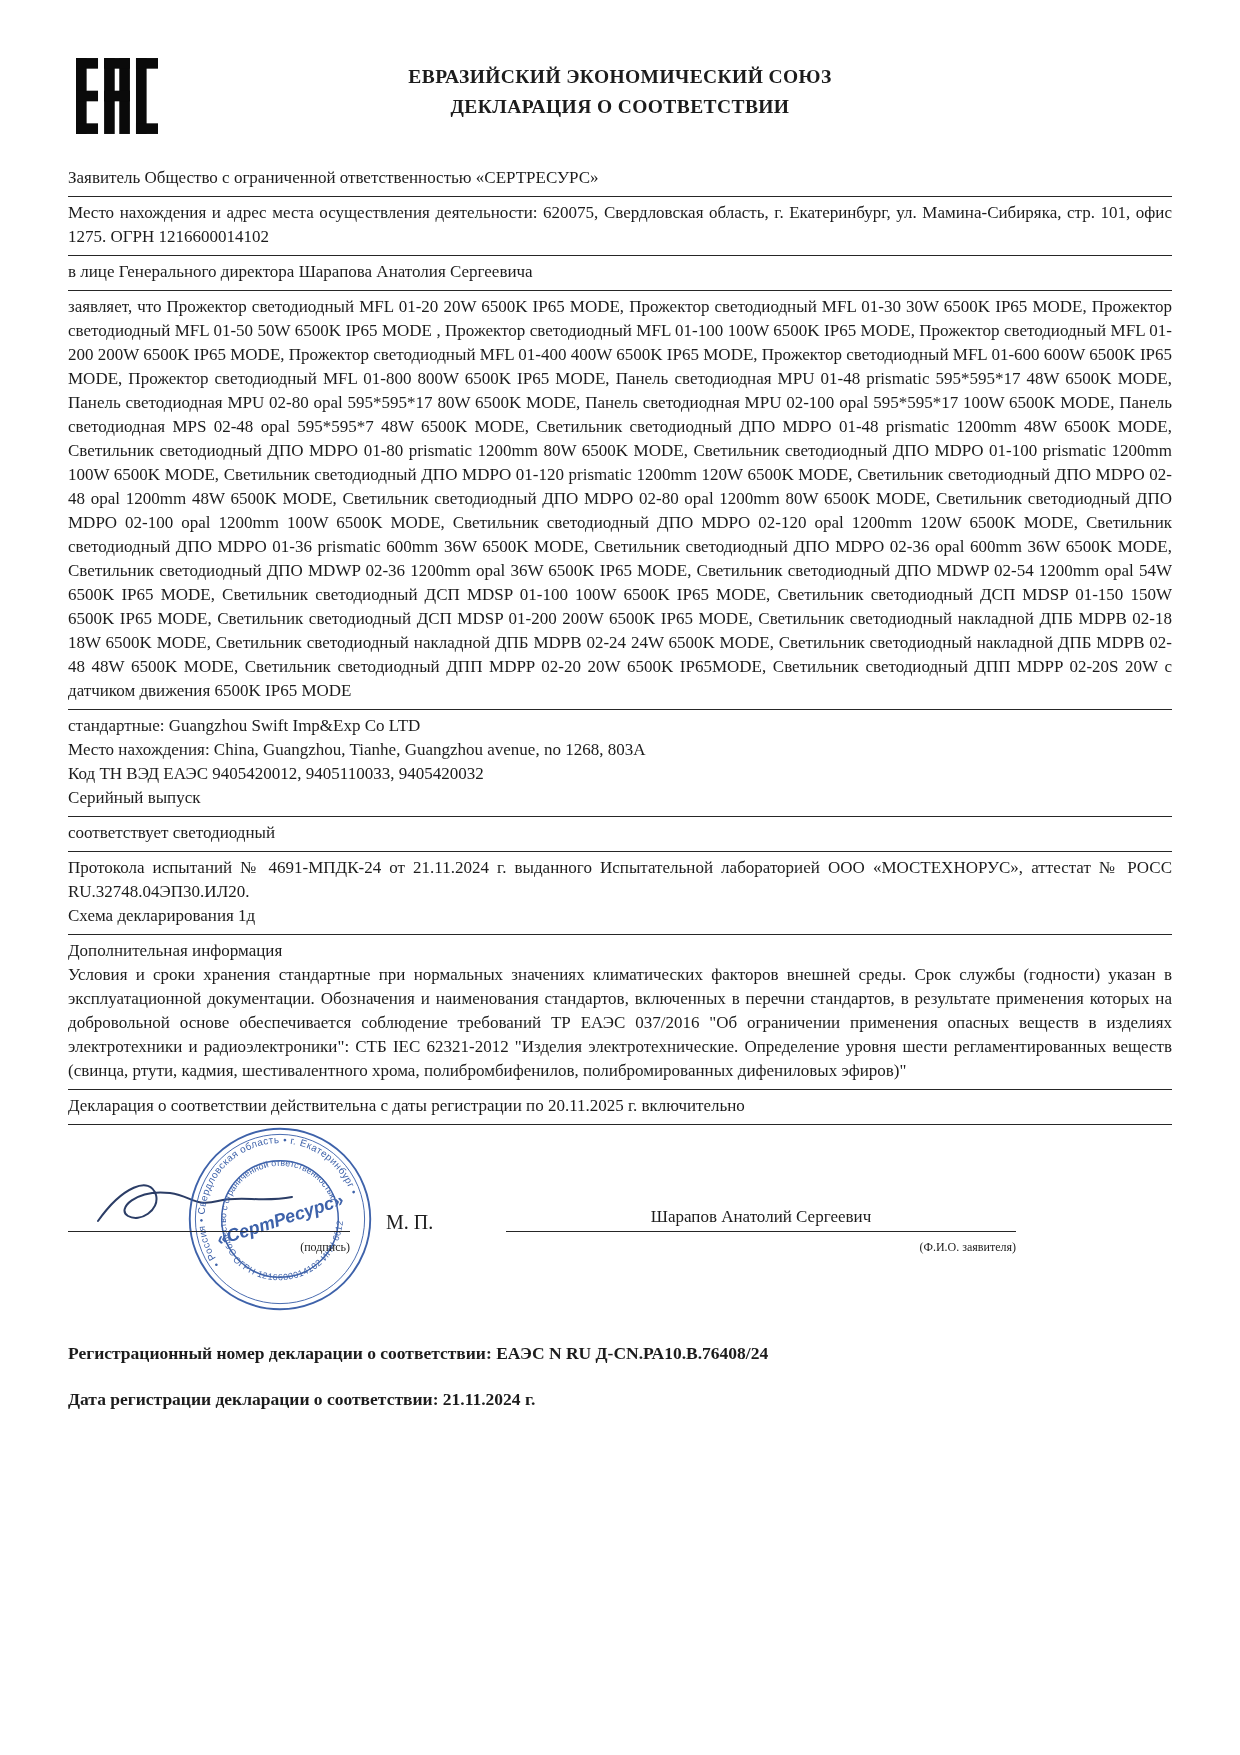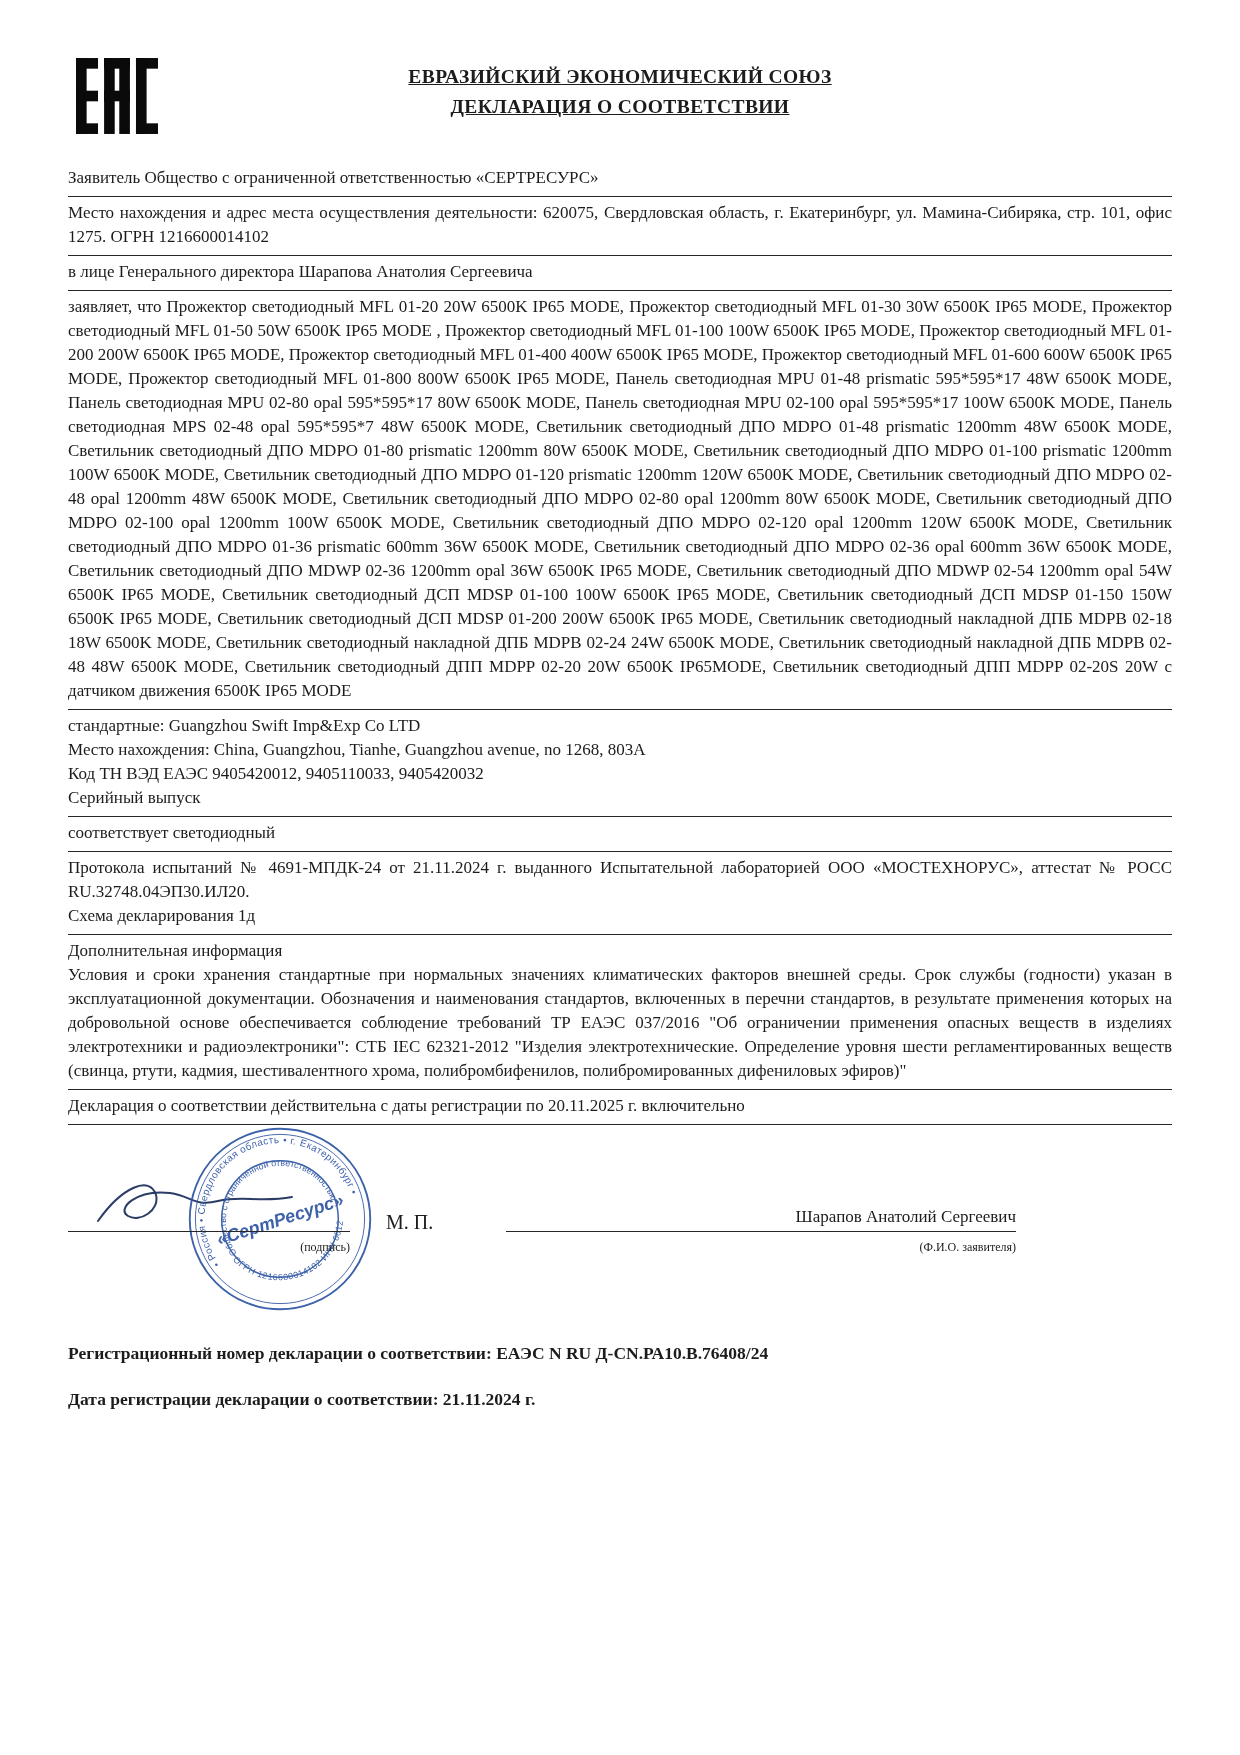--- a/index.html
+++ b/index.html
@@ -1,32 +1,32 @@
 <!DOCTYPE html>
 <html><head>
 <meta charset="utf-8">
 <style>
   html,body{margin:0;padding:0;background:#ffffff;}
   body{font-family:"Liberation Serif","DejaVu Serif",serif;color:#1c1c1c;}
   .page{width:1240px;height:1755px;background:#fff;padding:50px 68px 0;box-sizing:border-box;position:relative;overflow:hidden;}
-  .header{position:relative;height:112px;text-decoration:underline;}
+  .header{position:relative;height:112px;}
   .eac-logo{position:absolute;left:8px;top:2px;width:82px;height:88px;}
   .titles{padding-top:12px;text-align:center;font-weight:700;font-size:19.5px;line-height:30px;letter-spacing:.4px;}
   .sec{border-bottom:1.4px solid #262626;padding:4px 0 6px;font-size:17px;line-height:24px;}
   .justify{text-align:justify;}
   .b{font-weight:400;}
   .sig-area{position:relative;height:198px;}
   .stamp{position:absolute;left:118px;top:0;width:188px;height:188px;opacity:.92;}
   .scribble{position:absolute;left:24px;top:44px;width:214px;height:84px;}
   .mp{position:absolute;left:318px;top:86px;font-size:20px;}
   .sig-line{position:absolute;border-bottom:1.4px solid #262626;height:0;}
   .line-left{left:0;top:106px;width:282px;}
   .cap-left{left:0;top:111px;width:282px;}
   .sig-cap{position:absolute;text-align:right;font-size:12px;line-height:22px;}
-  .fio-name{position:absolute;left:438px;top:82px;width:510px;text-align:right;font-size:17px;}
+  .fio-name{position:absolute;left:438px;top:82px;width:510px;text-align:center;font-size:17px;}
   .line-right{left:438px;top:106px;width:510px;}
   .cap-right{left:438px;top:111px;width:510px;}
   .footer-line{font-weight:700;font-size:17.5px;line-height:24px;margin:18px 0 0;}
   .footer-line.date{margin-top:22px;}
 </style>
 </head>
 <body>
 
 <div class="page">
 

